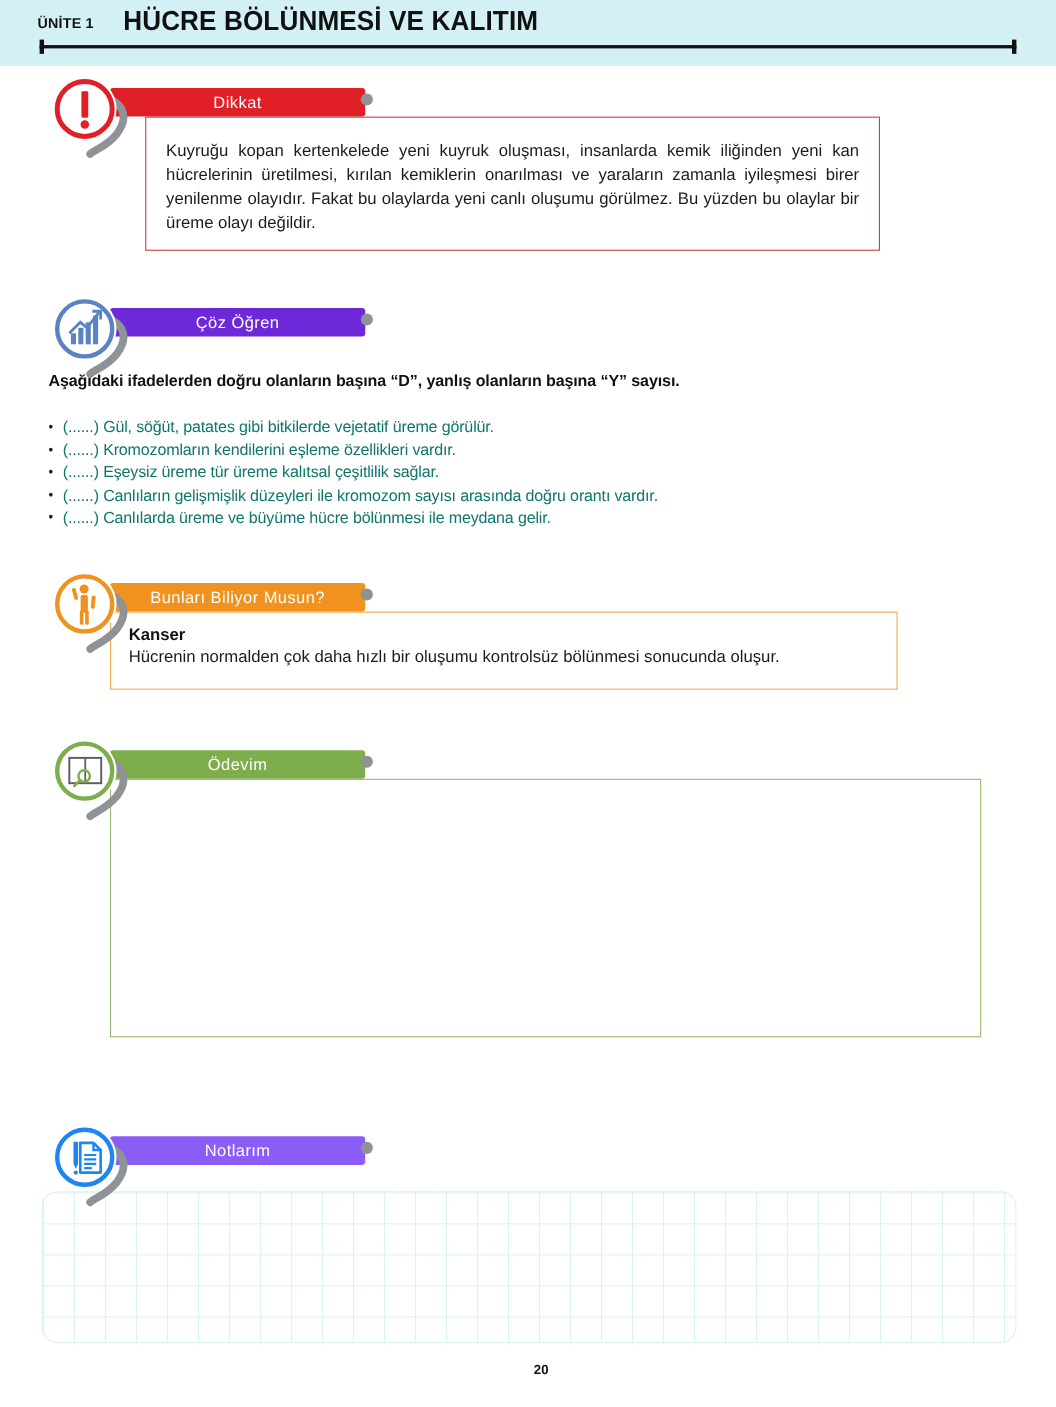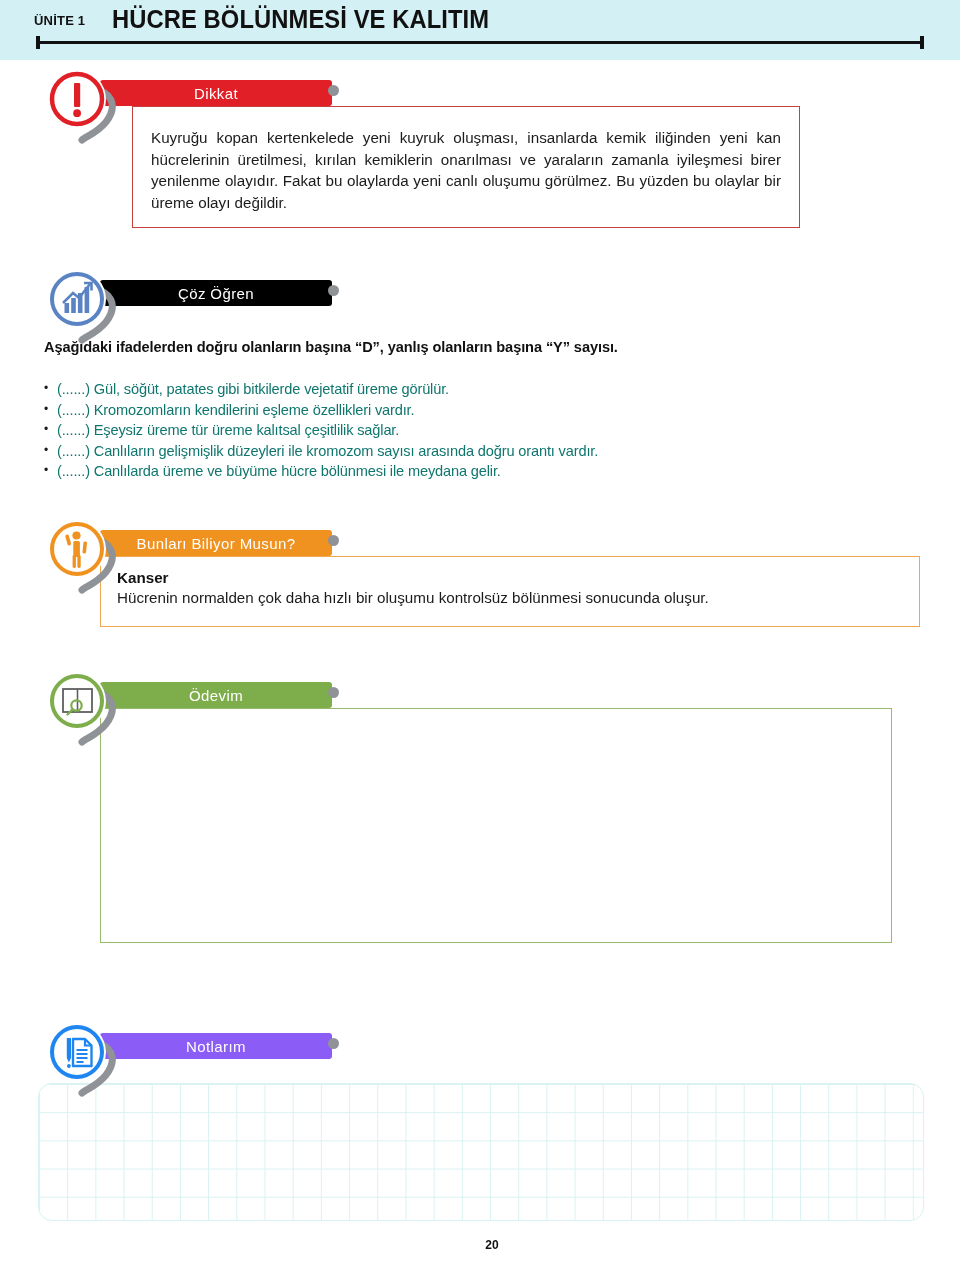--- a/index.html
+++ b/index.html
@@ -220,21 +220,21 @@
       <rect x="16.5" y="33" width="4.6" height="10" fill="#5a83c4"></rect>
       <rect x="23.2" y="28" width="4.6" height="15" fill="#5a83c4"></rect>
       <rect x="29.9" y="23" width="4.6" height="20" fill="#5a83c4"></rect>
       <rect x="36.6" y="17" width="4.6" height="26" fill="#5a83c4"></rect>
       <path d="M15 33 L25 23 L31 28 L42 14" fill="none" stroke="#5a83c4" stroke-width="2.6"></path>
       <path d="M36 13 L43.5 13 L43.5 20.5" fill="none" stroke="#5a83c4" stroke-width="2.6"></path>
     </svg>
   </div>
   <div class="banner-dot" style="left:328px; top:285px;"></div>
 
-  <div class="banner" style="left:100px; top:280px; width:232px; background:#000000;">Çöz Öğren</div>
+  <div class="banner" style="left:100px; top:280px; width:232px; background:#6d28d9;">Çöz Öğren</div>
 
   <div class="prompt-line" style="left:44px; top:339px;">Aşağıdaki ifadelerden doğru olanların başına “D”, yanlış olanların başına “Y” sayısı.</div>
 
   <ul class="qlist" style="left:44px; top:379px; width:860px;">
     <li>(......) Gül, söğüt, patates gibi bitkilerde vejetatif üreme görülür.</li>
     <li>(......) Kromozomların kendilerini eşleme özellikleri vardır.</li>
     <li>(......) Eşeysiz üreme tür üreme kalıtsal çeşitlilik sağlar.</li>
     <li>(......) Canlıların gelişmişlik düzeyleri ile kromozom sayısı arasında doğru orantı vardır.</li>
     <li>(......) Canlılarda üreme ve büyüme hücre bölünmesi ile meydana gelir.</li>
   </ul>
@@ -254,21 +254,21 @@
       <rect x="18.4" y="14.5" width="3.6" height="11" rx="1.6" fill="#f0921f" transform="rotate(-16 20 20)"></rect>
       <rect x="35.0" y="21.5" width="3.6" height="12" rx="1.6" fill="#f0921f" transform="rotate(6 37 27)"></rect>
       <rect x="24.6" y="35" width="3.3" height="13" rx="1.4" fill="#f0921f"></rect>
       <rect x="29.4" y="35" width="3.3" height="13" rx="1.4" fill="#f0921f"></rect>
     </svg>
   </div>
   <div class="banner-dot" style="left:328px; top:535px;"></div>
 
   <div class="banner" style="left:100px; top:530px; width:232px; background:#f0921f;">Bunları Biliyor Musun?</div>
 
-  <div class="content-box" style="left:100px; top:556px; width:820px; height:71px; border:1.4px solid #f0a94f; padding:12px 16px 0 16px;">
+  <div class="content-box" style="left:100px; top:556px; width:716px; height:71px; border:1.4px solid #f0a94f; padding:12px 16px 0 16px;">
     <div class="kanser-title">Kanser</div>
     <div class="box-text" style="text-align:left;">Hücrenin normalden çok daha hızlı bir oluşumu kontrolsüz bölünmesi sonucunda oluşur.</div>
   </div>
 </div>
 
 <div class="section">
 
   <svg class="hook" style="left:74px; top:686px;" width="60" height="70">
     <path d="M10 2 C 40 6, 44 22, 32 38 C 22 50, 12 52, 8 56" fill="none" stroke="#8f9296" stroke-width="7" stroke-linecap="round"></path>
   </svg>

